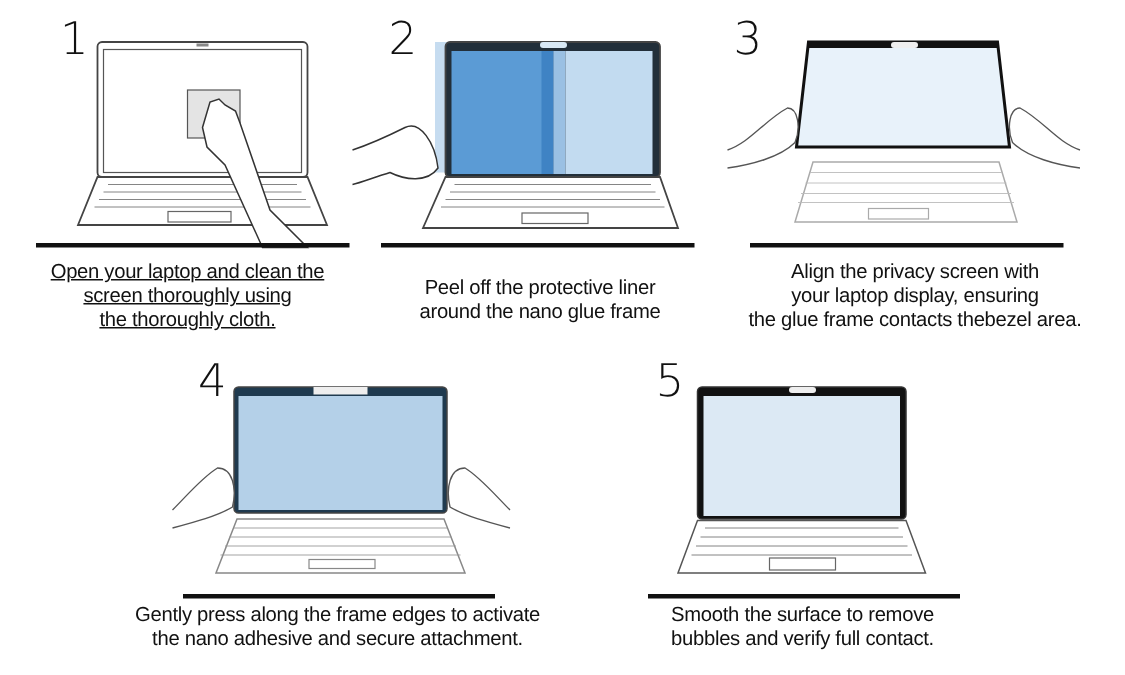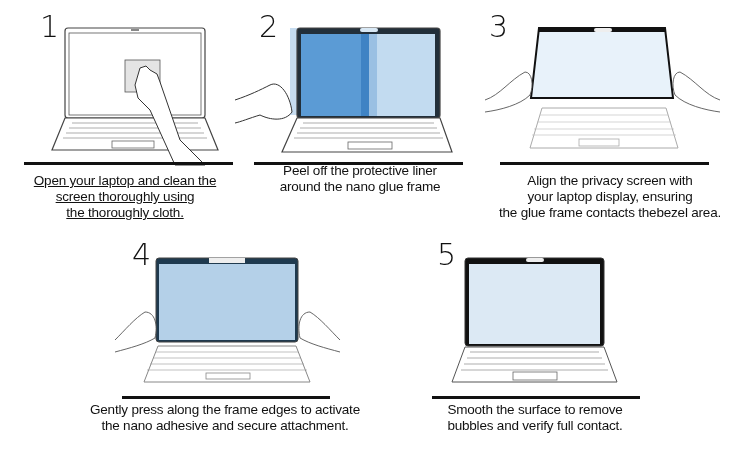--- a/index.html
+++ b/index.html
@@ -53,21 +53,21 @@
     <g stroke="#777" stroke-width="0.6" fill="none">
       <line x1="73" y1="123" x2="204" y2="123"></line>
         <line x1="70" y1="128" x2="207" y2="128"></line>
       <line x1="67" y1="133" x2="210" y2="133"></line>
         <line x1="64" y1="138" x2="213" y2="138"></line>
     </g>
     <rect x="118" y="142" width="44" height="7" fill="#fff" stroke="#666" stroke-width="0.8"></rect>
     <path d="M5 100 C20 95 30 90 40 85 C50 80 60 95 62 112 C55 122 40 120 30 115 C20 118 10 122 5 123" fill="#fff" stroke="#333" stroke-width="1"></path>
   </svg>
   <div class="rule" style="left:24px;top:162px;width:209px;"></div>
-  <div class="cap" style="left:0;top:163px;width:260px;">
+  <div class="cap" style="left:0;top:184px;width:260px;">
     <div>Peel off the protective liner</div>
     <div>around the nano glue frame</div>
   </div>
 </div>
 
 <div class="step" style="left:470px;top:0;width:280px;height:230px;">
   <div class="num" style="left:19px;top:12px;">3</div>
   <svg width="280" height="170" style="left:0;top:0;">
     <polygon points="69,28 195,28 203,98 61,98" fill="#e8f2fa" stroke="#111" stroke-width="2"></polygon>
     <rect x="69" y="28" width="126" height="4" fill="#111"></rect>

